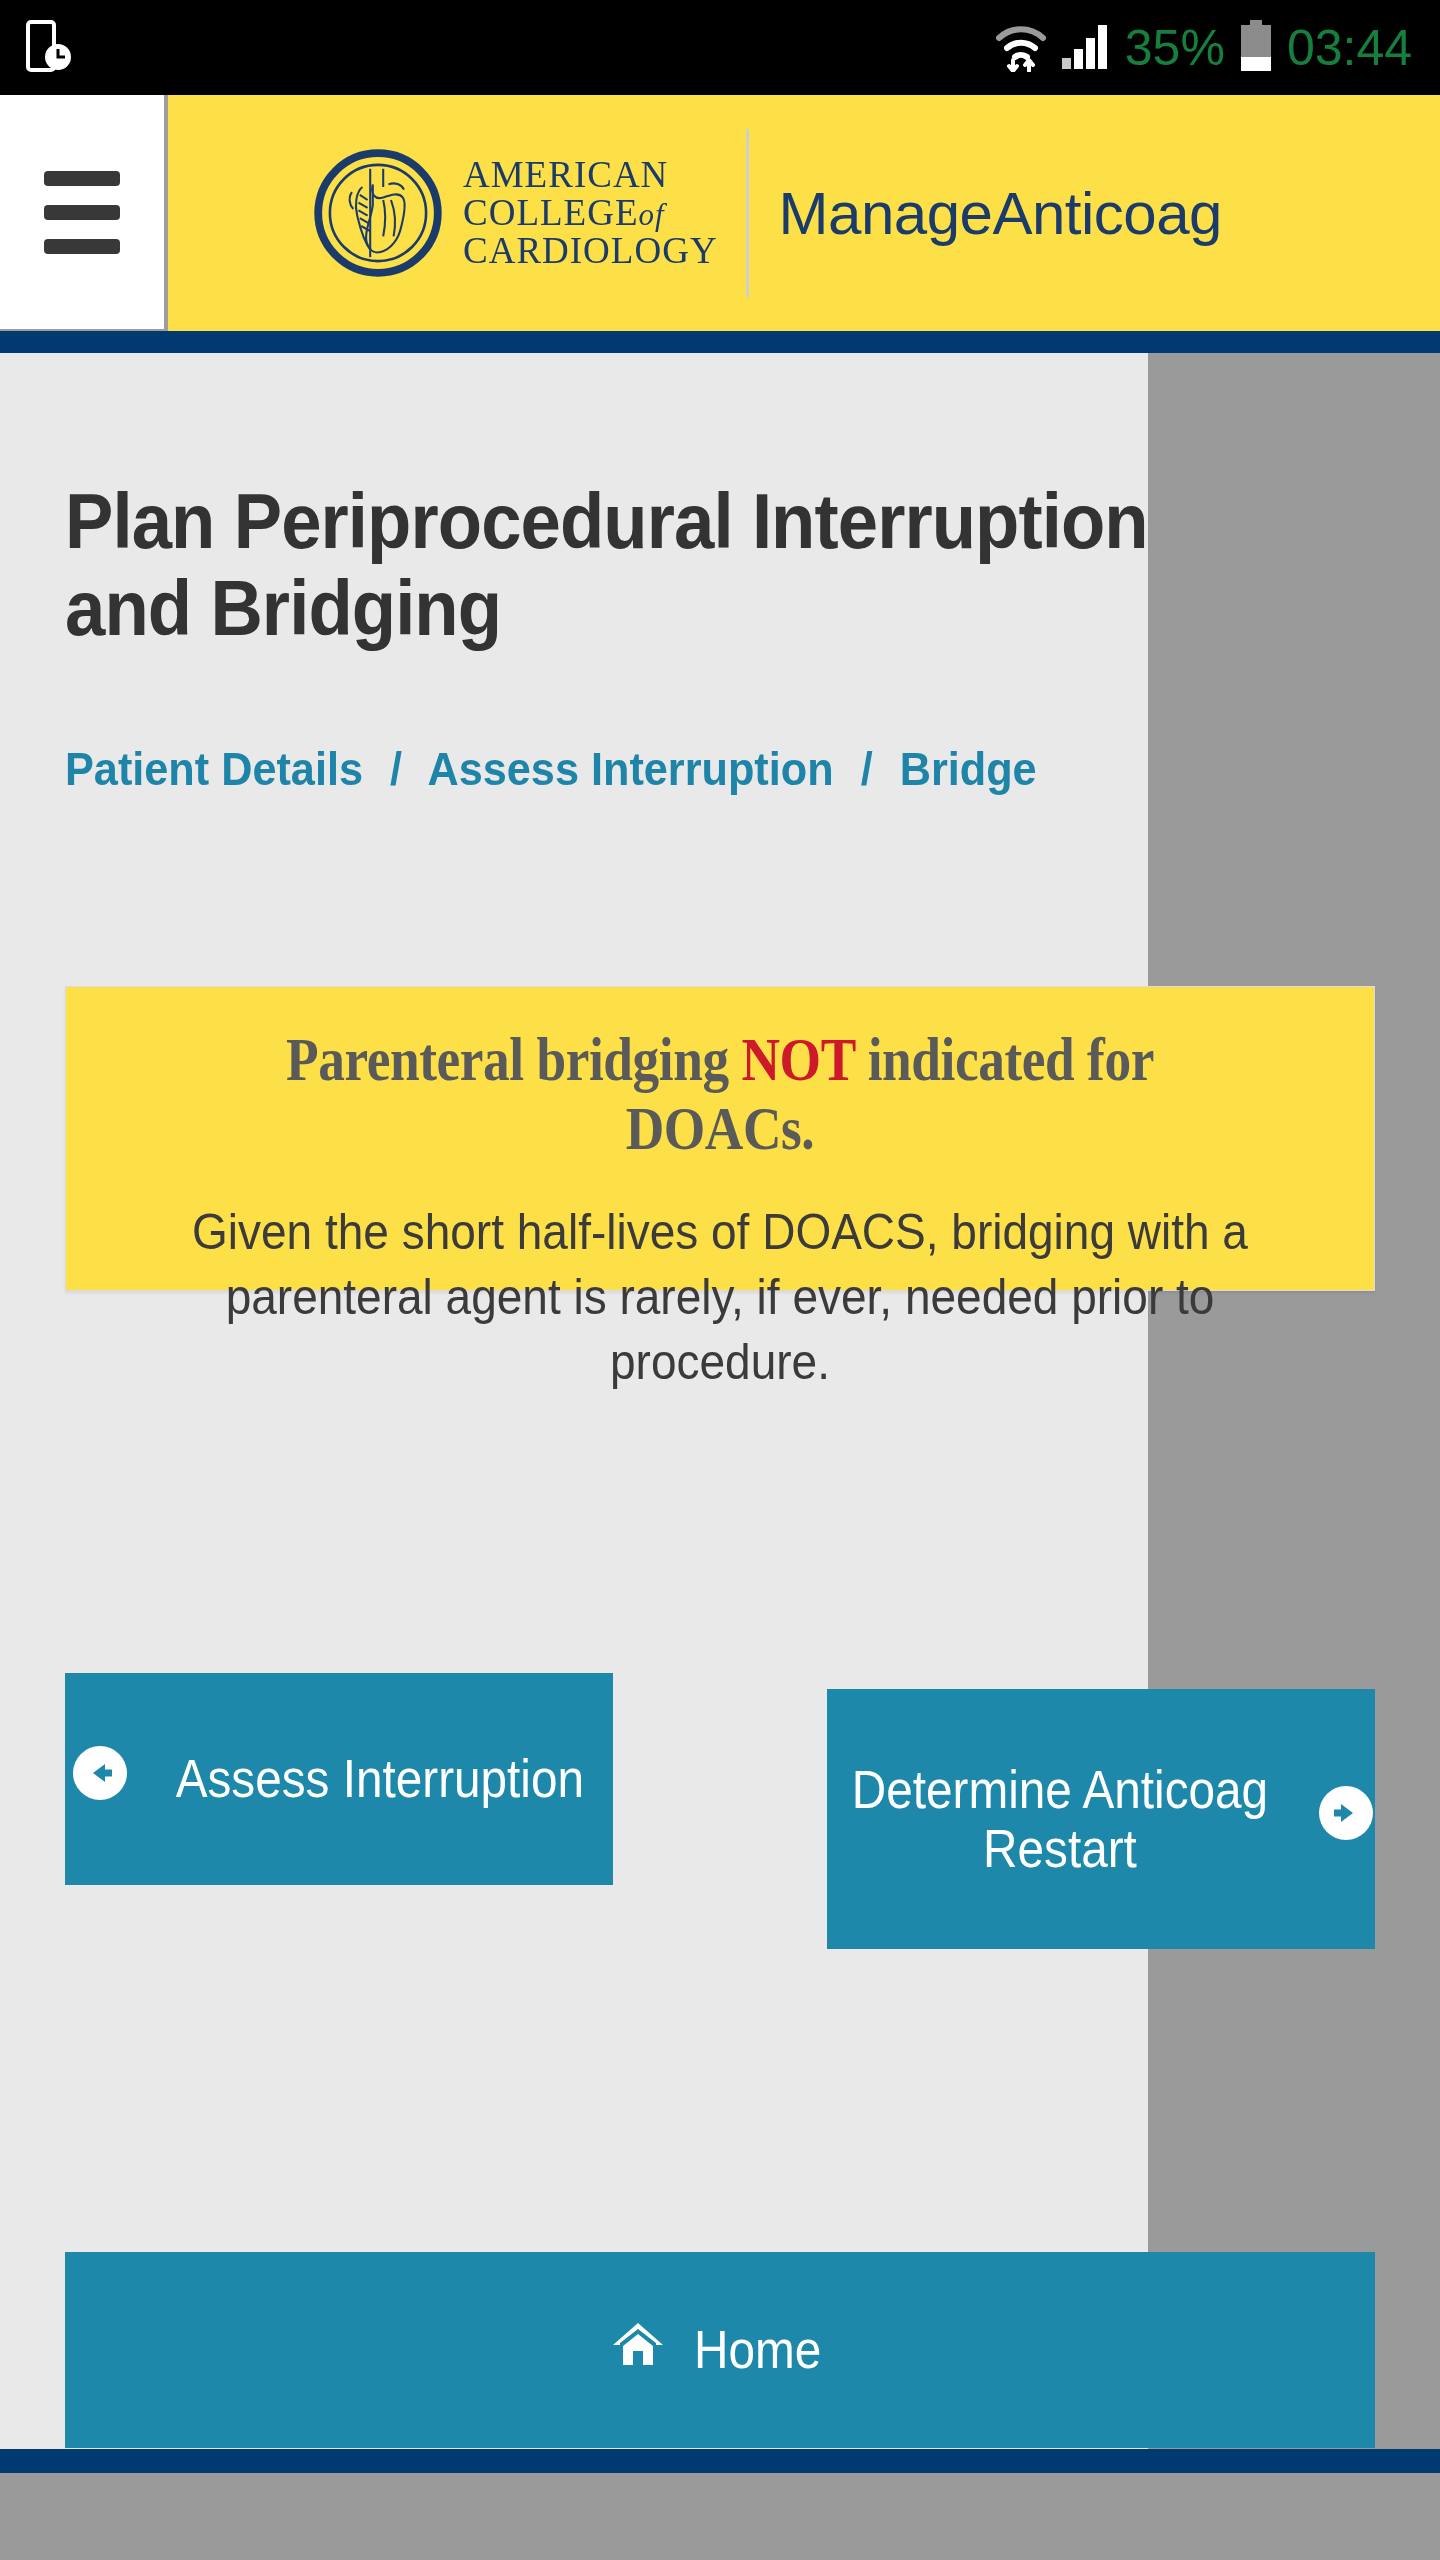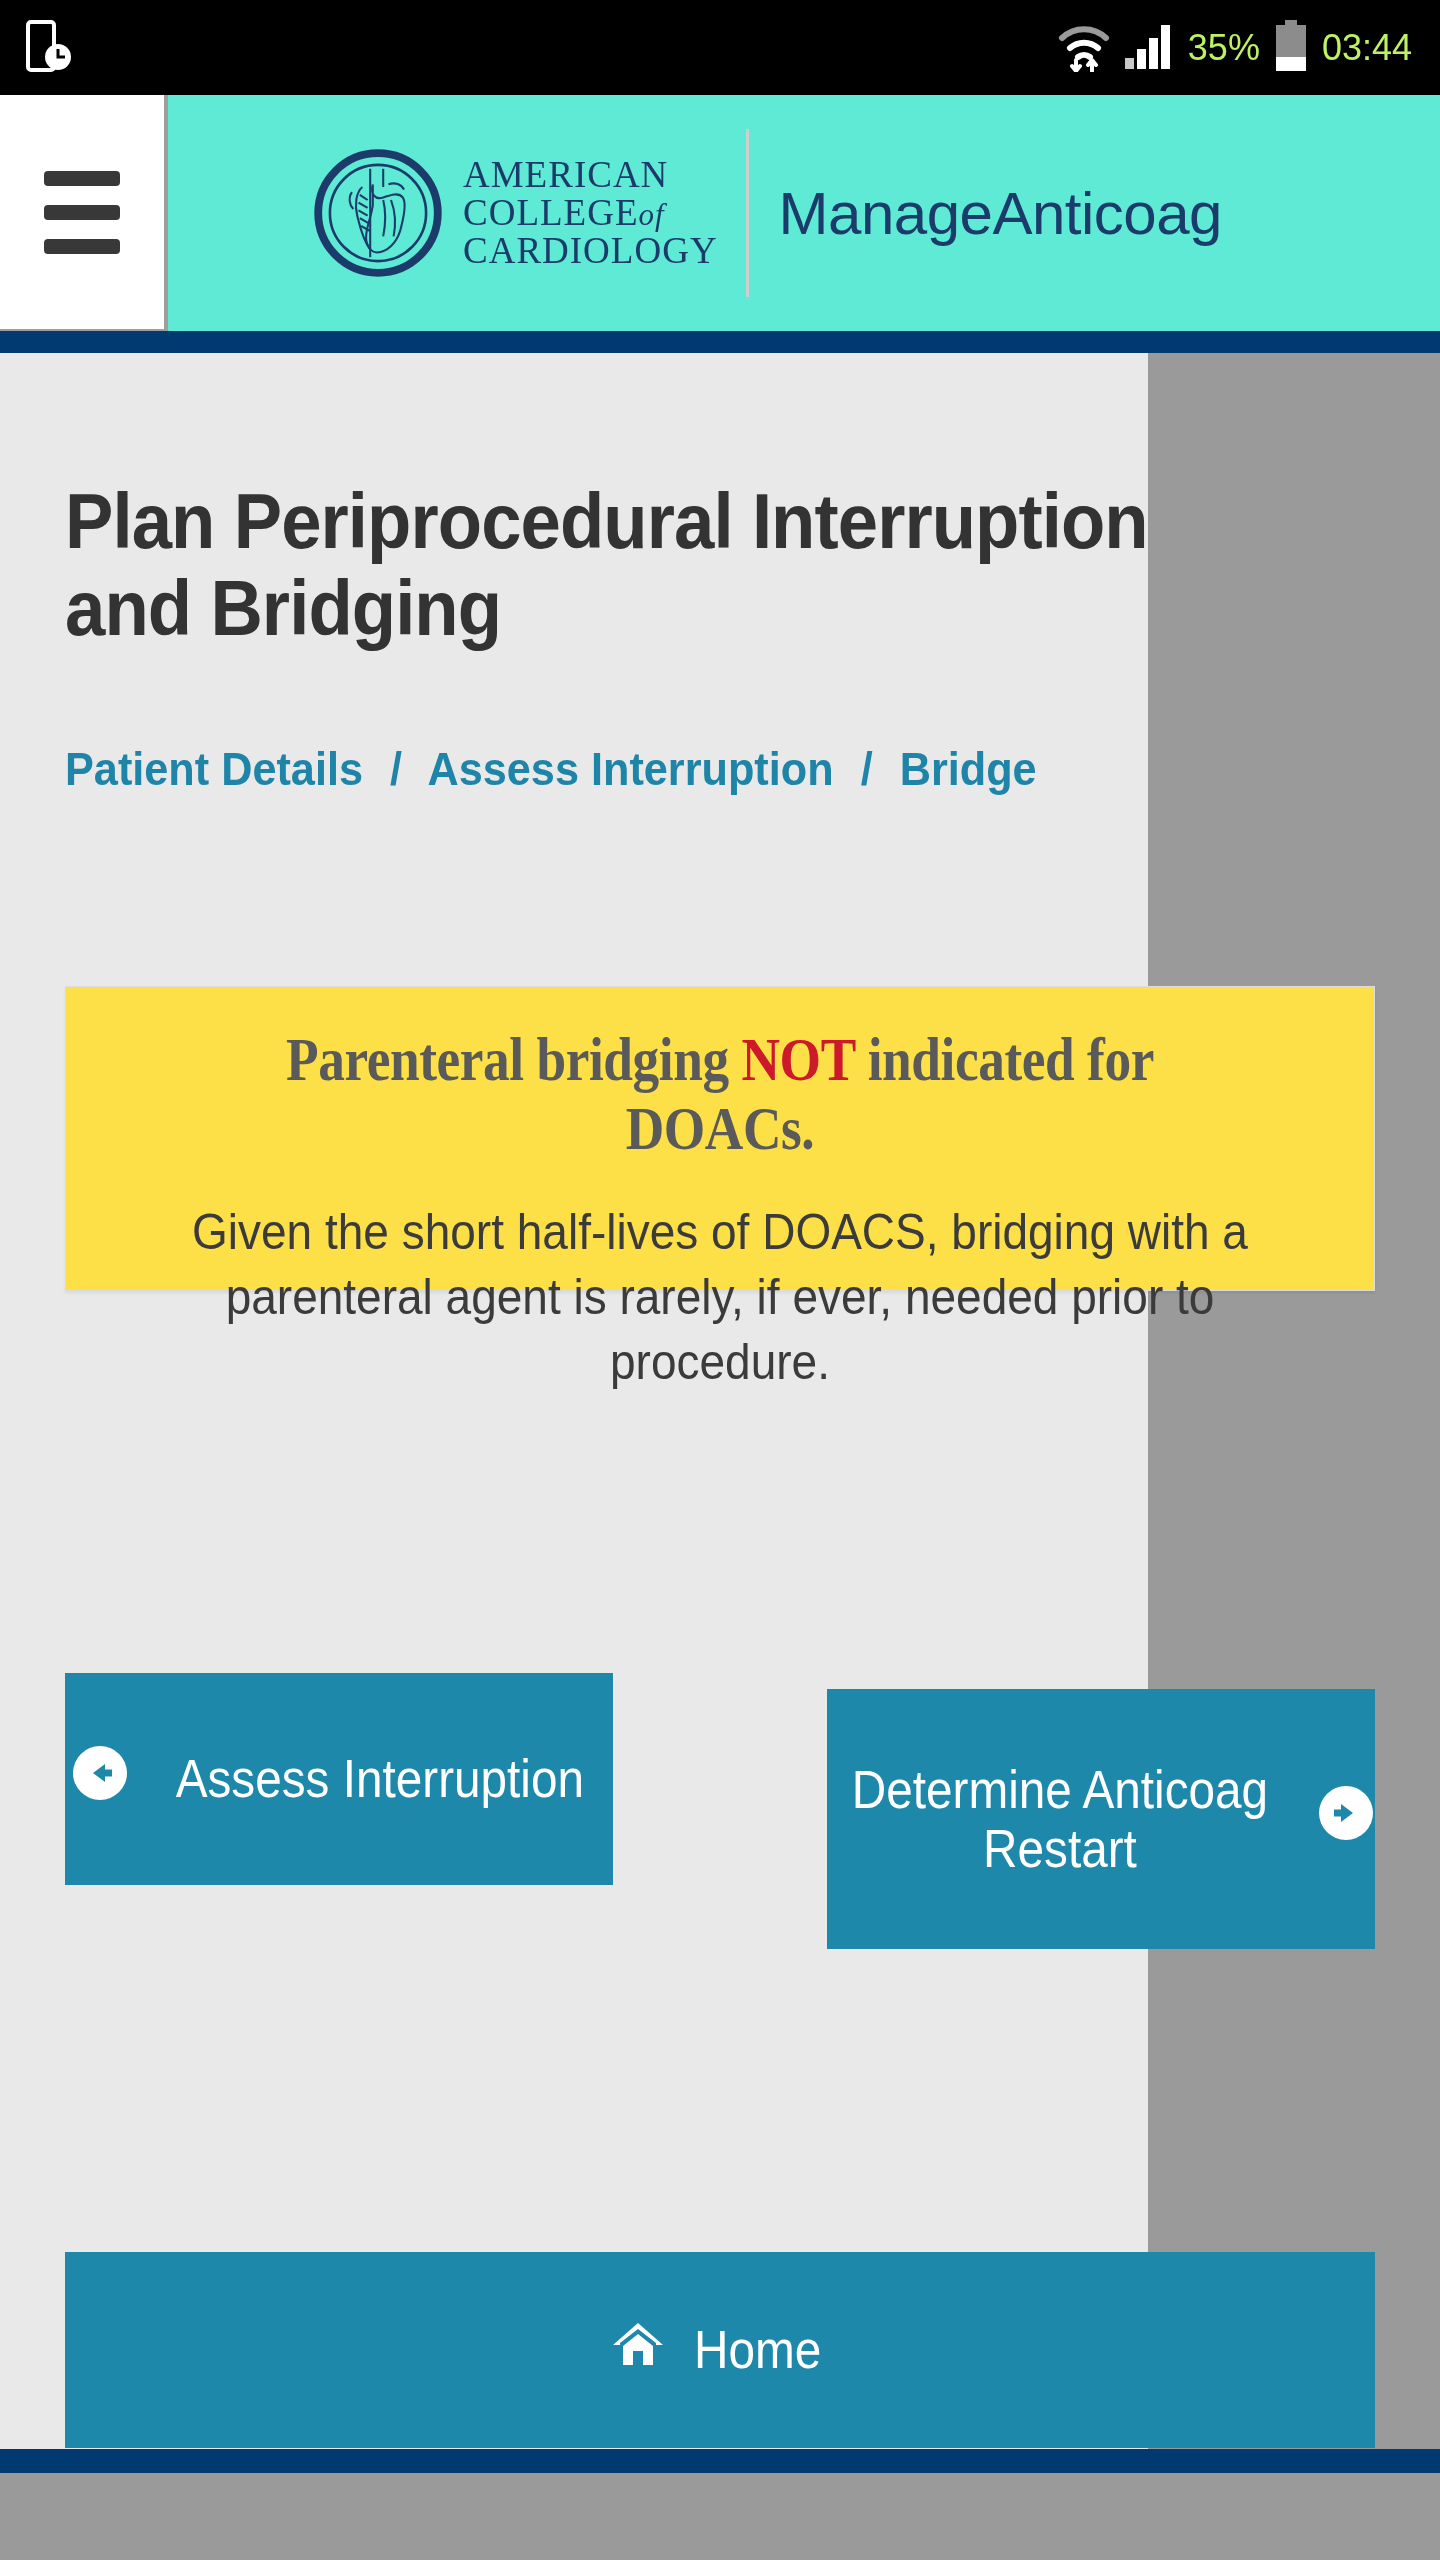--- a/index.html
+++ b/index.html
@@ -10,27 +10,27 @@
     overflow:hidden;
   }
 
   
   .statusbar{
     position:absolute; left:0; top:0; width:1440px; height:95px;
     background:#000; display:flex; align-items:center;
   }
   .sb-left{ margin-left:26px; display:flex; align-items:center; }
   .sb-right{ margin-left:auto; margin-right:28px; display:flex; align-items:center; gap:14px; }
-  .sb-text{ color:#bef264; font-size:36px; font-weight:400; letter-spacing:0px;
+  .sb-text{ color:#15803d; font-size:50px; font-weight:400; letter-spacing:0px;
             font-family:"Liberation Sans", sans-serif; line-height:1; }
 
   
   .header{
     position:absolute; left:0; top:95px; width:1440px; height:236px;
-    background:#5eead4;
+    background:#fde047;
   }
   .menu-btn{
     position:absolute; left:0; top:0; width:168px; height:238px;
     background:#ffffff;
     border-right:4px solid #9e9e9e;
     border-bottom:4px solid #9e9e9e;
     display:flex; flex-direction:column; align-items:center; justify-content:center;
     gap:19px;
   }
   .menu-bar{ width:76px; height:15px; background:#383838; border-radius:4px; }

